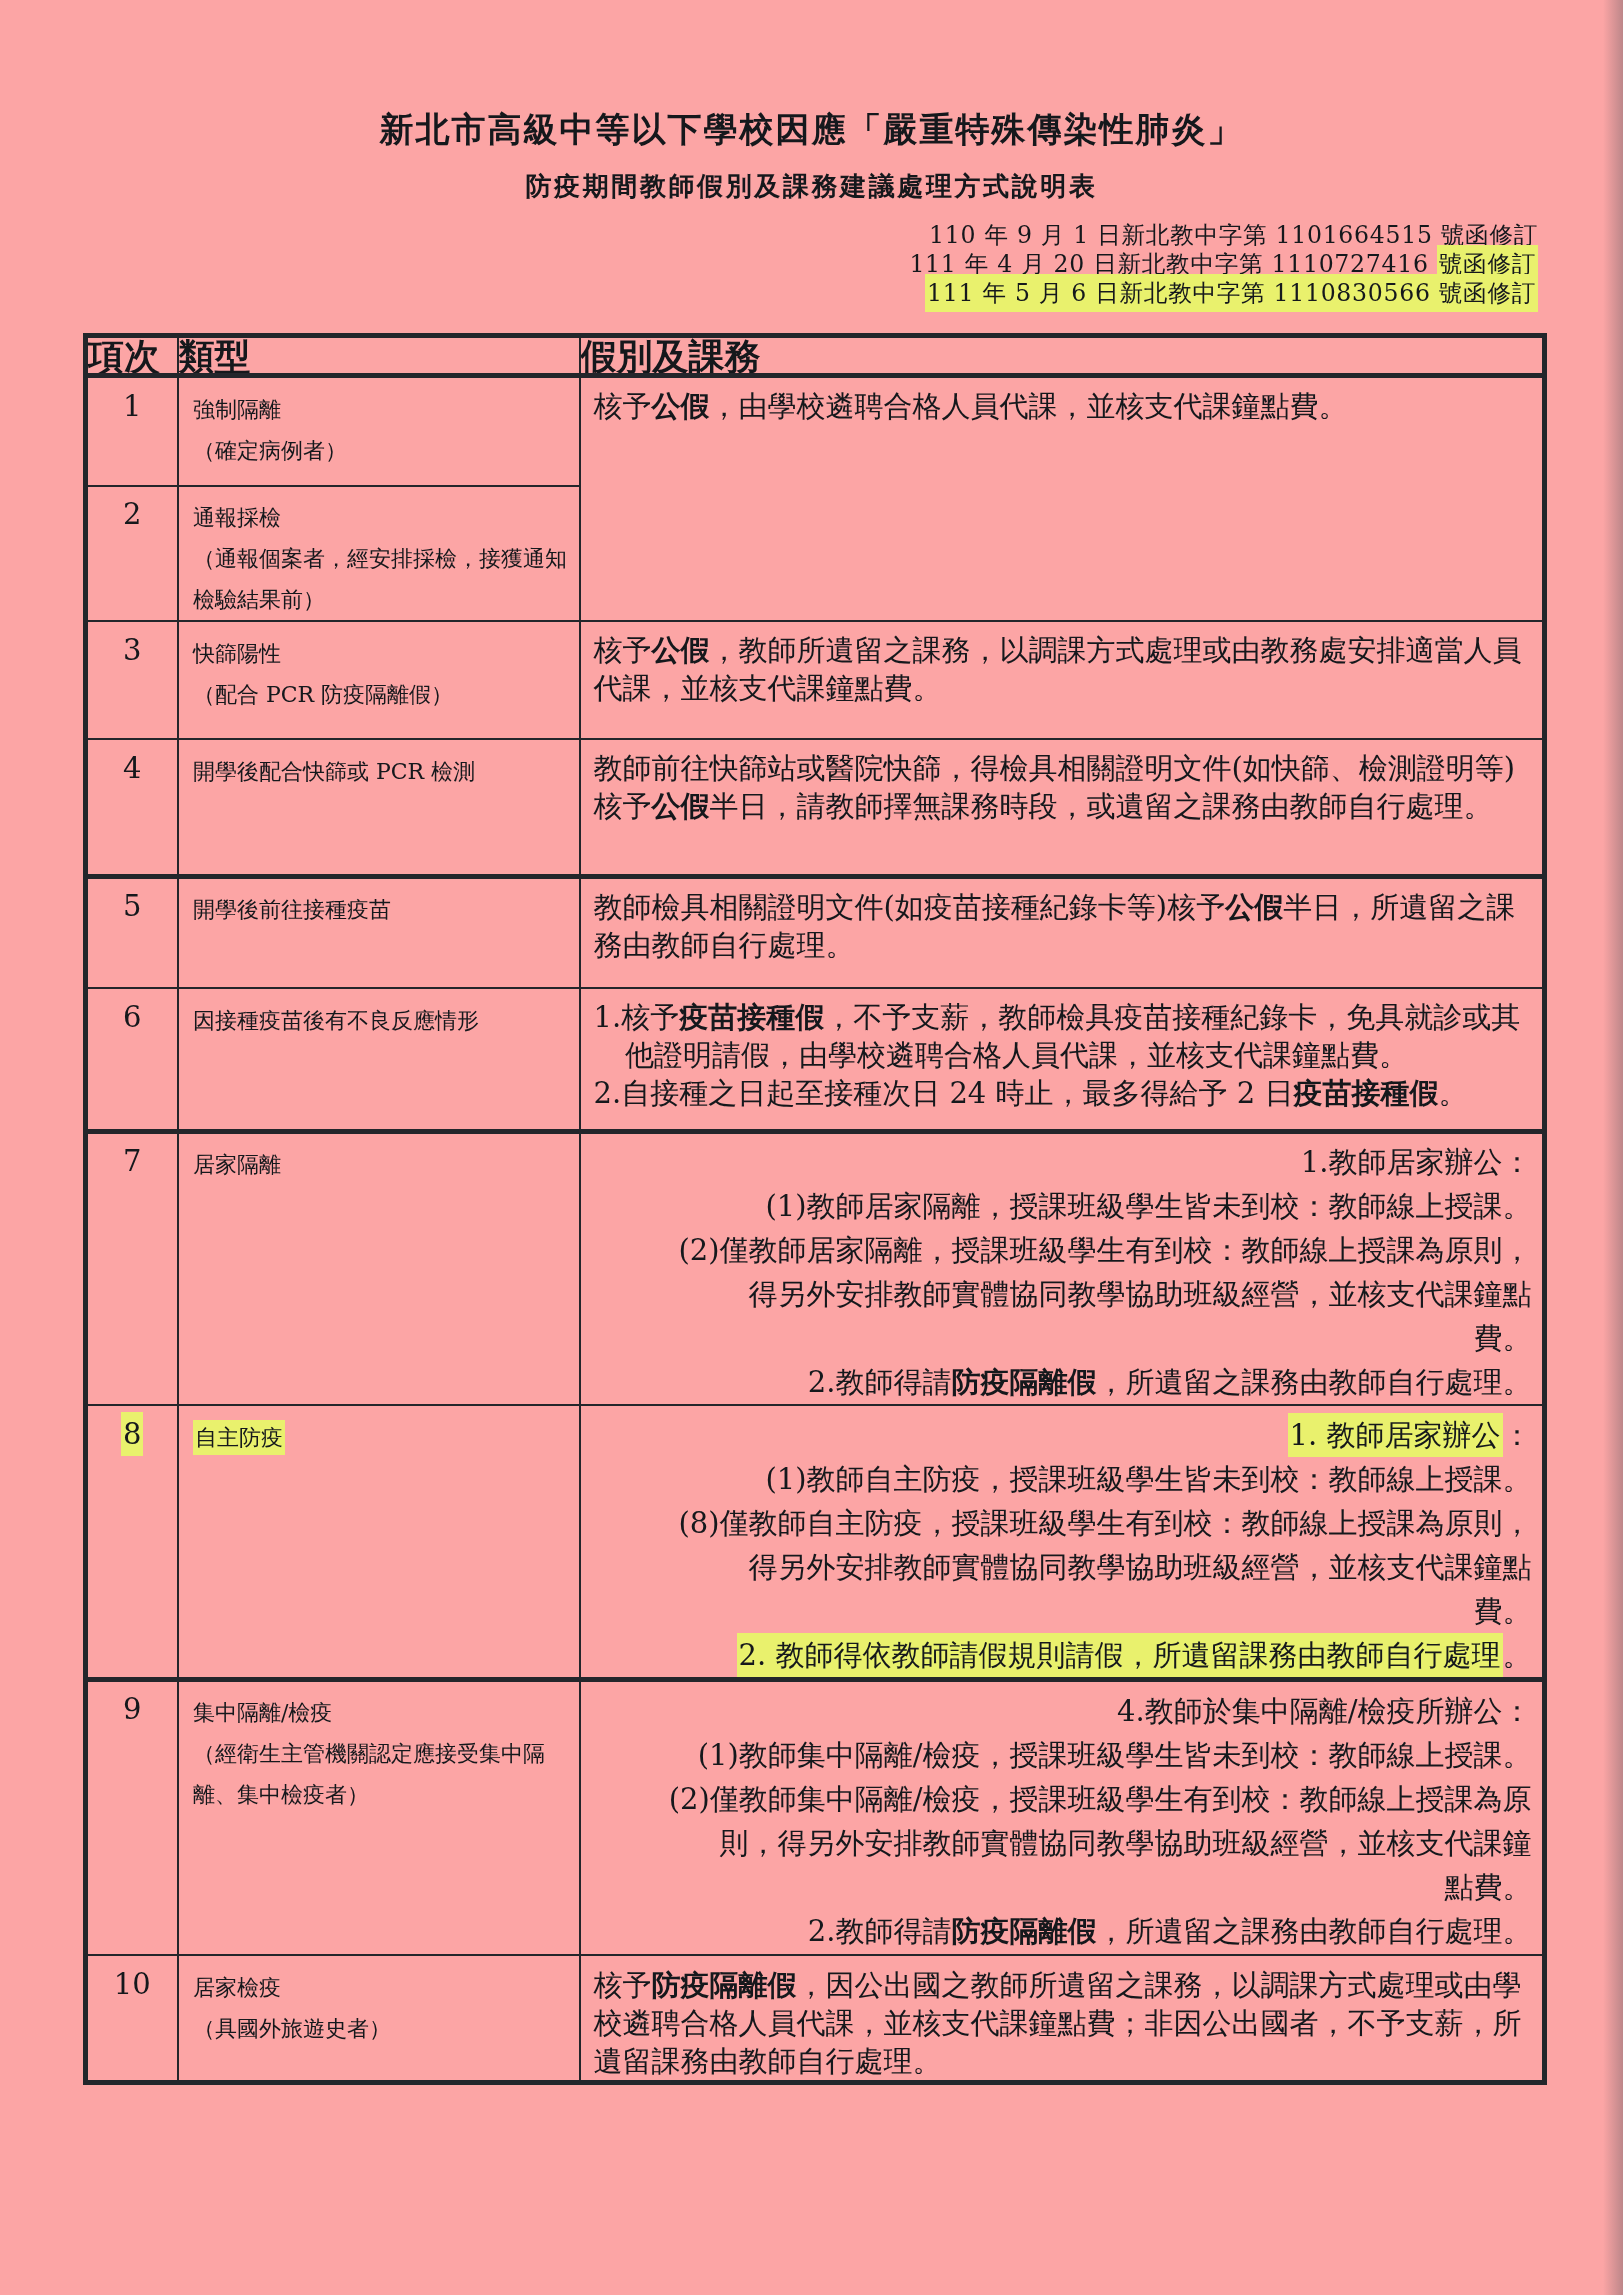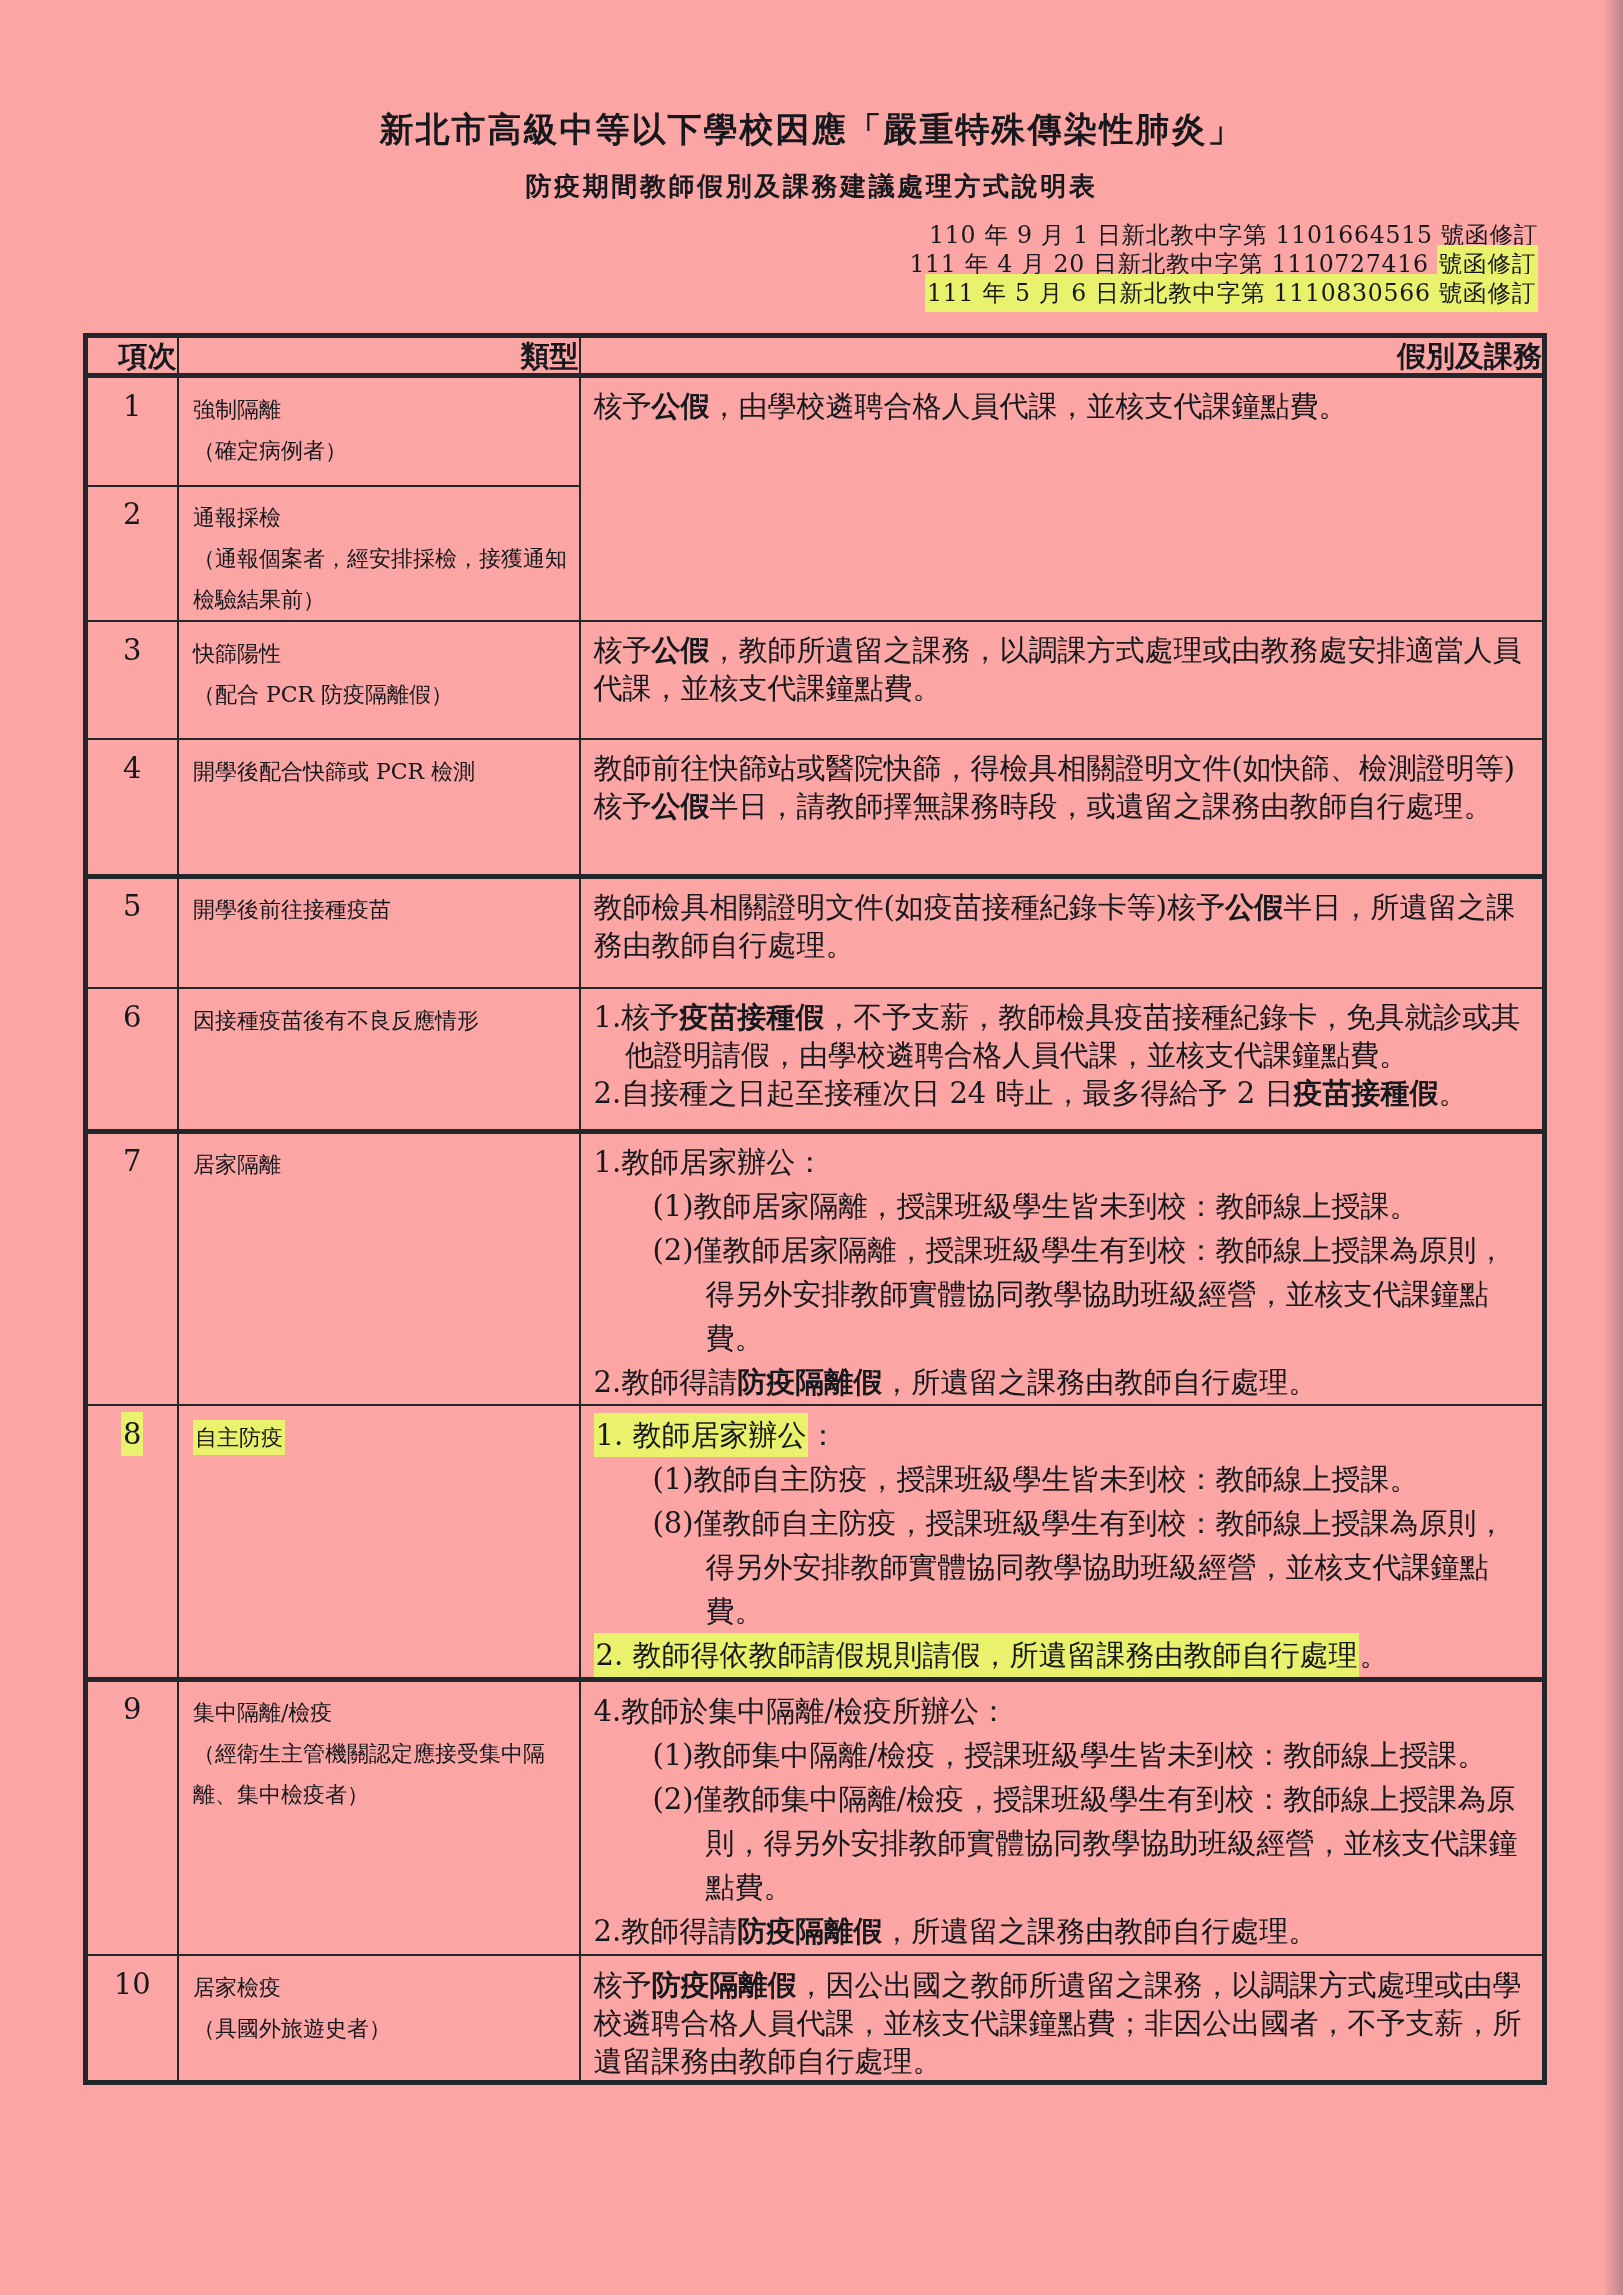--- a/index.html
+++ b/index.html
@@ -41,28 +41,28 @@
     border-collapse:collapse;table-layout:fixed;
     border:5.9px solid #23262b;
     background:transparent;
   }
   .doc th,.doc td{
     border:2px solid #23262b;
     vertical-align:top;
     overflow:hidden;
   }
   .doc thead th{
-    font-size:29px;font-weight:bold;text-align:right;
+    font-size:36px;font-weight:bold;text-align:left;
     height:34px;line-height:34px;padding:1.3px 0 0 0;
     border-bottom:5.9px solid #23262b;
   }
   td.num{text-align:center;font-size:29px;padding-top:10.5px;}
   td.type{font-size:22px;line-height:41px;padding:10.5px 9.2px 0 14.4px;}
   td.leave{font-size:29px;line-height:38px;padding:9.2px 10.5px 0 13px;}
-  tr.loose td.leave{line-height:44px;padding-top:6.6px;}
+  tr.loose td.leave{line-height:44px;padding-top:6.6px;text-align:right;}
   .b{font-weight:bold;}
   .para{margin:0;}
   .item{padding-left:31.5px;text-indent:-31.5px;}
   .sub{padding-left:112px;text-indent:-53px;}
   .thickb{border-bottom-width:5.9px !important;}
 </style>
 </head>
 <body>
 
 <div class="page">

